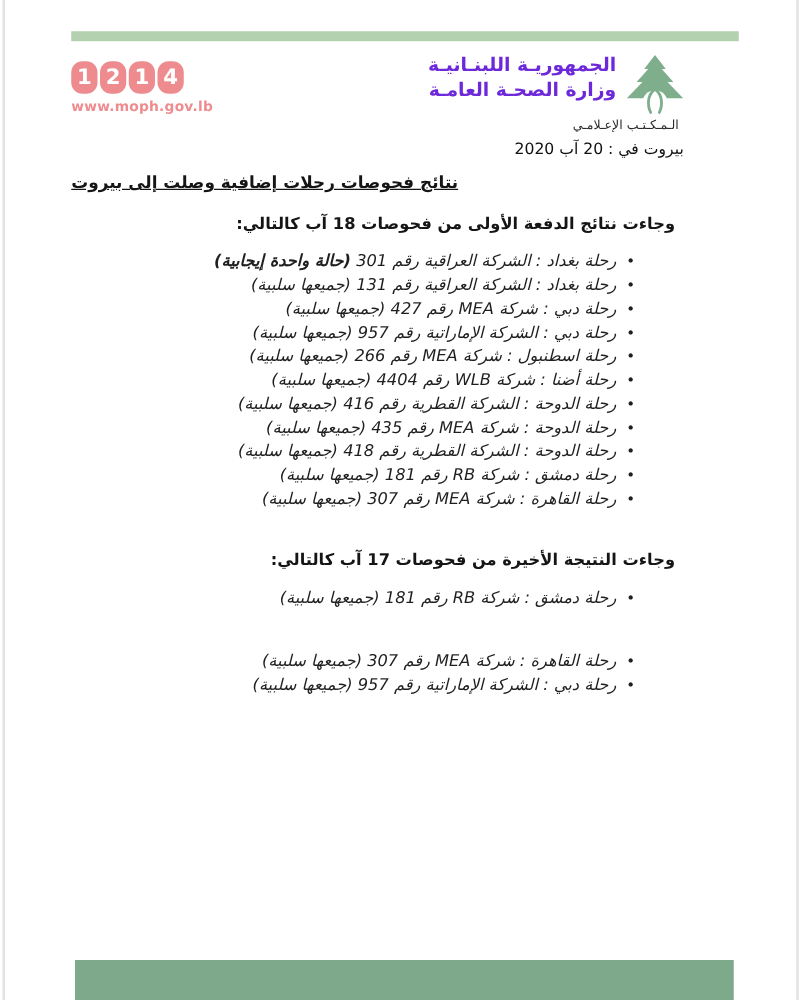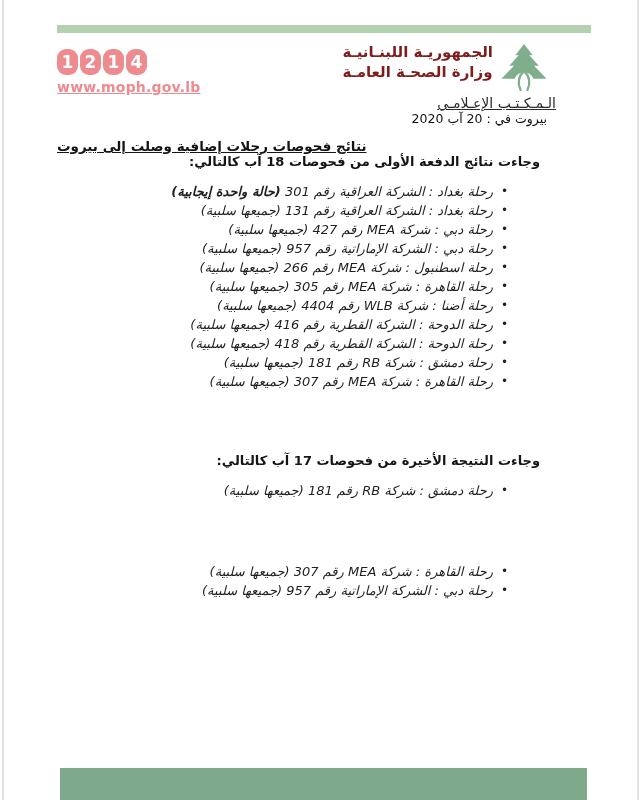--- a/index.html
+++ b/index.html
@@ -17,39 +17,39 @@
 
   
   .hotline{position:absolute;left:57px;top:49px;width:120px;}
   .digits{display:flex;gap:2px;direction:ltr;}
   .digit{
     width:21px;height:26px;background:#ee8b8e;color:#fff;
     border-radius:9px;font-weight:bold;font-size:17px;
     display:flex;align-items:center;justify-content:center;
     font-family:"DejaVu Sans",sans-serif;
   }
-  .website{color:#ee8b8e;font-weight:bold;font-size:14px;margin-top:4px;letter-spacing:.2px;text-decoration:underline;}
+  .website{color:#ee8b8e;font-weight:bold;font-size:11px;margin-top:4px;letter-spacing:.2px;}
 
   
   .ministry{position:absolute;right:93px;top:42px;direction:rtl;display:flex;align-items:flex-start;gap:5px;}
-  .ministry-text{text-align:left;color:#7f1d1d;font-weight:bold;font-size:15px;line-height:20px;white-space:nowrap;}
-  .office{position:absolute;right:87px;top:95px;font-size:14px;color:#2a2a2a;text-decoration:underline;direction:rtl;white-space:nowrap;}
+  .ministry-text{text-align:right;color:#6d28d9;font-weight:bold;font-size:15px;line-height:20px;white-space:nowrap;}
+  .office{position:absolute;right:100px;top:95px;font-size:10px;color:#2a2a2a;direction:rtl;white-space:nowrap;}
   .dateline{position:absolute;right:96px;top:111px;font-size:12.5px;color:#111;direction:rtl;white-space:nowrap;}
 
   .content{position:absolute;top:138px;left:57px;right:57px;direction:rtl;}
   .doc-title{
     text-align:left;font-weight:bold;font-size:13.5px;
     text-decoration:underline;color:#151515;
   }
   .intro{
     margin:16px 0 0 0;padding-left:52px;font-size:13px;line-height:20px;
     text-align:justify;color:#1c1c1c;
   }
-  .section{margin-top:62px;}
-  .section:first-child{margin-top:0;}
+  .section{margin-top:32px;}
+  .section:first-child{margin-top:18px;}
   .section-heading{font-weight:bold;font-size:13px;margin:0 46px 13px 0;color:#151515;}
   .flight-list{list-style:none;margin:0;padding:0 78px 0 0;}
   .flight-item{position:relative;padding-right:15px;font-size:13px;line-height:19px;white-space:nowrap;font-style:italic;}
   .flight-item::before{content:"•";position:absolute;right:0;top:0;font-size:12px;}
   .result.positive{font-weight:bold;}
 
   svg{display:block;}
 </style>
 </head>
 <body>
@@ -93,23 +93,23 @@
   <div class="doc-title">نتائج فحوصات رحلات إضافية وصلت إلى بيروت</div>
   <div id="sections">
       <div class="section">
         <div class="section-heading">وجاءت نتائج الدفعة الأولى من فحوصات 18 آب كالتالي:</div>
         <ul class="flight-list">
           <li class="flight-item"><span class="flight">رحلة بغداد : الشركة العراقية رقم 301 </span><span class="result positive">(حالة واحدة إيجابية)</span></li>
           <li class="flight-item"><span class="flight">رحلة بغداد : الشركة العراقية رقم 131 </span><span class="result">(جميعها سلبية)</span></li>
           <li class="flight-item"><span class="flight">رحلة دبي : شركة MEA رقم 427 </span><span class="result">(جميعها سلبية)</span></li>
           <li class="flight-item"><span class="flight">رحلة دبي : الشركة الإماراتية رقم 957 </span><span class="result">(جميعها سلبية)</span></li>
           <li class="flight-item"><span class="flight">رحلة اسطنبول : شركة MEA رقم 266 </span><span class="result">(جميعها سلبية)</span></li>
-          <li class="flight-item"><span class="flight">رحلة القاهرة : شركة MEA رقم 305 </span><span class="result">(جميعها سلبية)</span></li>
           <li class="flight-item"><span class="flight">رحلة أضنا : شركة WLB رقم 4404 </span><span class="result">(جميعها سلبية)</span></li>
           <li class="flight-item"><span class="flight">رحلة الدوحة : الشركة القطرية رقم 416 </span><span class="result">(جميعها سلبية)</span></li>
+          <li class="flight-item"><span class="flight">رحلة الدوحة : شركة MEA رقم 435 </span><span class="result">(جميعها سلبية)</span></li>
           <li class="flight-item"><span class="flight">رحلة الدوحة : الشركة القطرية رقم 418 </span><span class="result">(جميعها سلبية)</span></li>
           <li class="flight-item"><span class="flight">رحلة دمشق : شركة RB رقم 181 </span><span class="result">(جميعها سلبية)</span></li>
           <li class="flight-item"><span class="flight">رحلة القاهرة : شركة MEA رقم 307 </span><span class="result">(جميعها سلبية)</span></li>
         </ul>
       </div>
       <div class="section">
         <div class="section-heading">وجاءت النتيجة الأخيرة من فحوصات 17 آب كالتالي:</div>
         <ul class="flight-list">
           <li class="flight-item"><span class="flight">رحلة دمشق : شركة RB رقم 181 </span><span class="result">(جميعها سلبية)</span></li>
         </ul>

